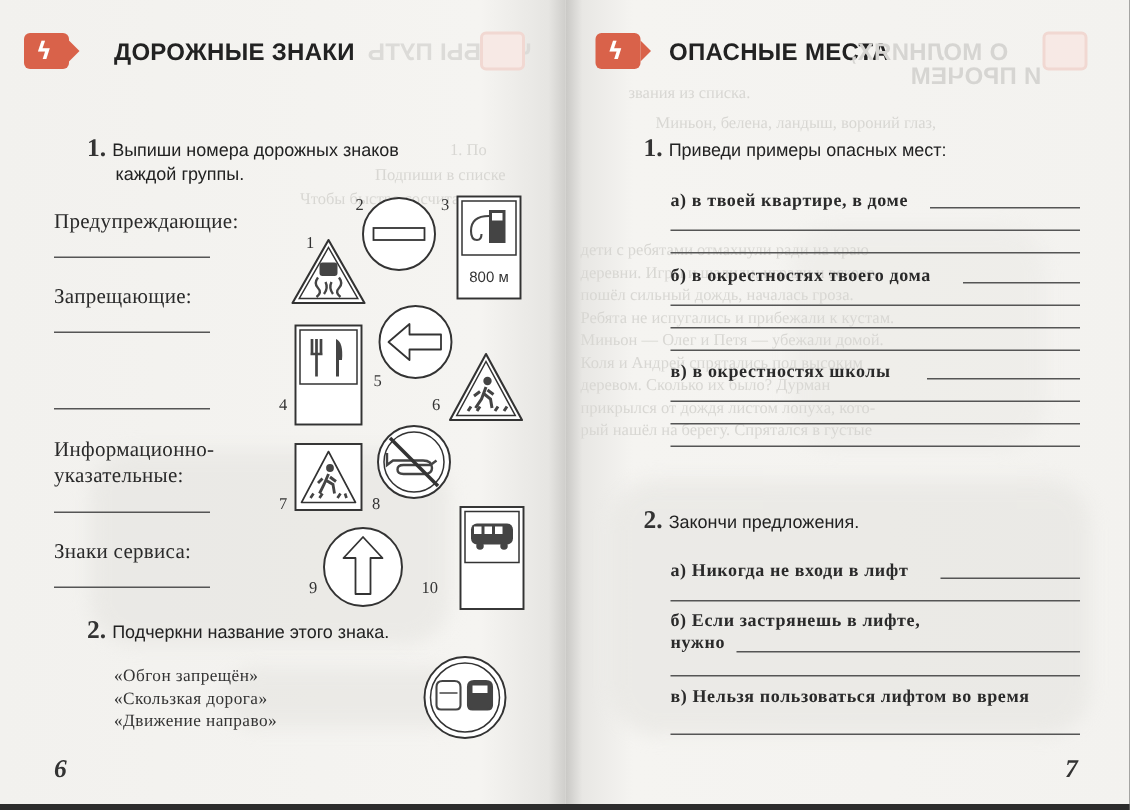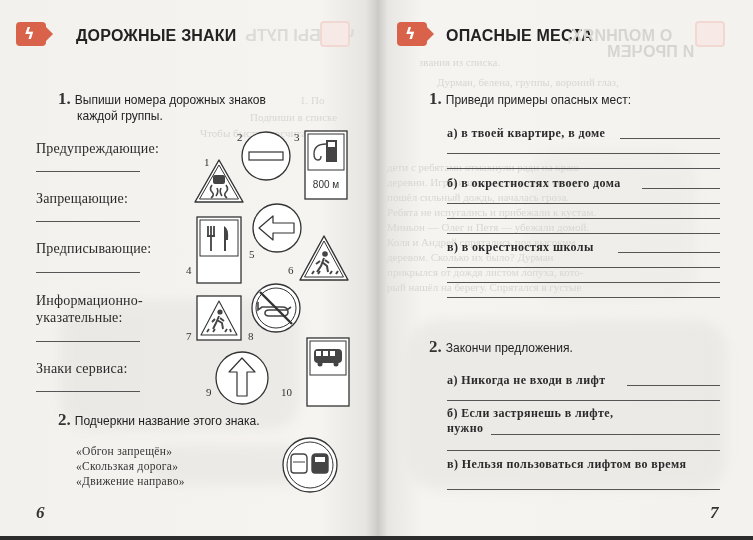--- a/index.html
+++ b/index.html
@@ -59,21 +59,20 @@
       <span class="task-text">Выпиши номера дорожных знаков</span>
     </div>
     <div class="abs task-text" style="left:77px;top:109px;">каждой группы.</div>
 
     <div class="abs serif-label" style="left:36px;top:141px;">Предупреждающие:</div>
     <div class="line" style="left:36px;top:171px;width:104px;"></div>
 
     <div class="abs serif-label" style="left:36px;top:191px;">Запрещающие:</div>
     <div class="line" style="left:36px;top:221px;width:104px;"></div>
 
-    <div class="abs serif-label" style="left:36px;top:241px;">Предписывающие:</div>
     <div class="line" style="left:36px;top:272px;width:104px;"></div>
 
     <div class="abs serif-label" style="left:36px;top:293px;">Информационно-</div>
     <div class="abs serif-label" style="left:36px;top:310px;">указательные:</div>
     <div class="line" style="left:36px;top:341px;width:104px;"></div>
 
     <div class="abs serif-label" style="left:36px;top:361px;">Знаки сервиса:</div>
     <div class="line" style="left:36px;top:391px;width:104px;"></div>
 
     <div class="num-label" style="left:204px;top:156px;">1</div>
@@ -176,21 +175,21 @@
       <rect x="34" y="21" width="10" height="5" fill="#fff"></rect>
     </svg>
 
     <div class="page-num" style="left:36px;top:503px;">6</div>
   </div>
 
   <div class="page page-right">
     <div class="ghost" style="left:30px;top:320px;width:320px;height:170px;"></div>
     <div class="ghost" style="left:150px;top:150px;width:170px;height:150px;opacity:0.3;"></div>
     <div class="ghost-text" style="left:42px;top:55px;">звания из списка.</div>
-    <div class="ghost-text" style="left:60px;top:75px;">Дурман, белена, группы, вороний глаз,</div>
+    <div class="ghost-text" style="left:60px;top:75px;">Миньон, белена, ландыш, вороний глаз,</div>
     <div class="ghost-text" style="left:10px;top:160px;">дети с ребятами отмахнули ради на краю</div>
     <div class="ghost-text" style="left:10px;top:175px;">деревни. Игры и шалили, играли и вскоре</div>
     <div class="ghost-text" style="left:10px;top:190px;">пошёл сильный дождь, началась гроза.</div>
     <div class="ghost-text" style="left:10px;top:205px;">Ребята не испугались и прибежали к кустам.</div>
     <div class="ghost-text" style="left:10px;top:220px;">Миньон — Олег и Петя — убежали домой.</div>
     <div class="ghost-text" style="left:10px;top:235px;">Коля и Андрей спрятались под высоким</div>
     <div class="ghost-text" style="left:10px;top:250px;">деревом. Сколько их было? Дурман</div>
     <div class="ghost-text" style="left:10px;top:265px;">прикрылся от дождя листом лопуха, кото-</div>
     <div class="ghost-text" style="left:10px;top:280px;">рый нашёл на берегу. Спрятался в густые</div>
 

